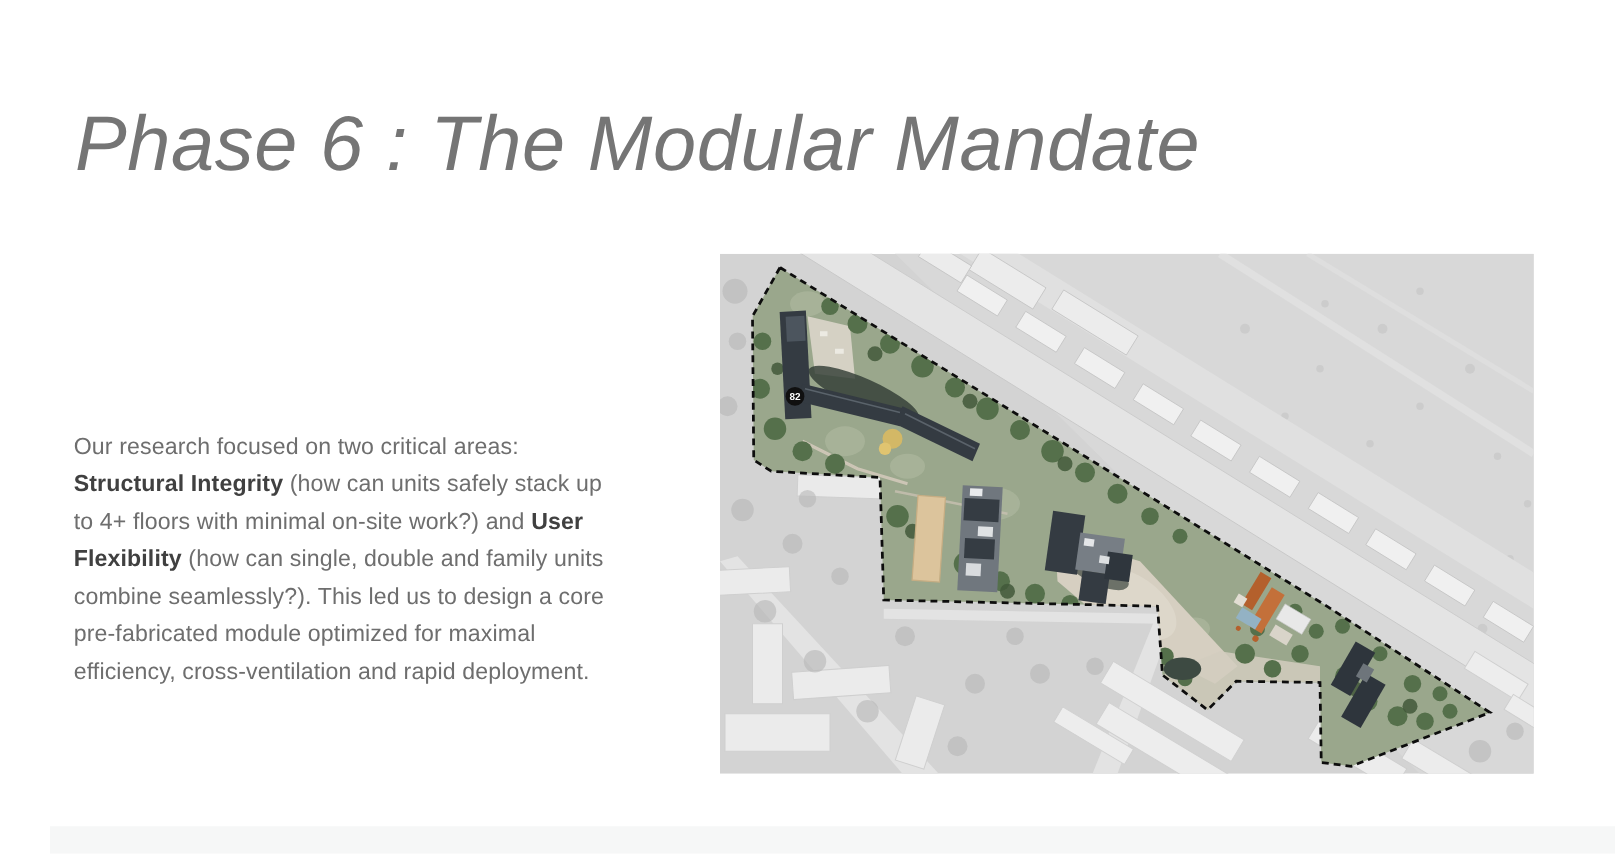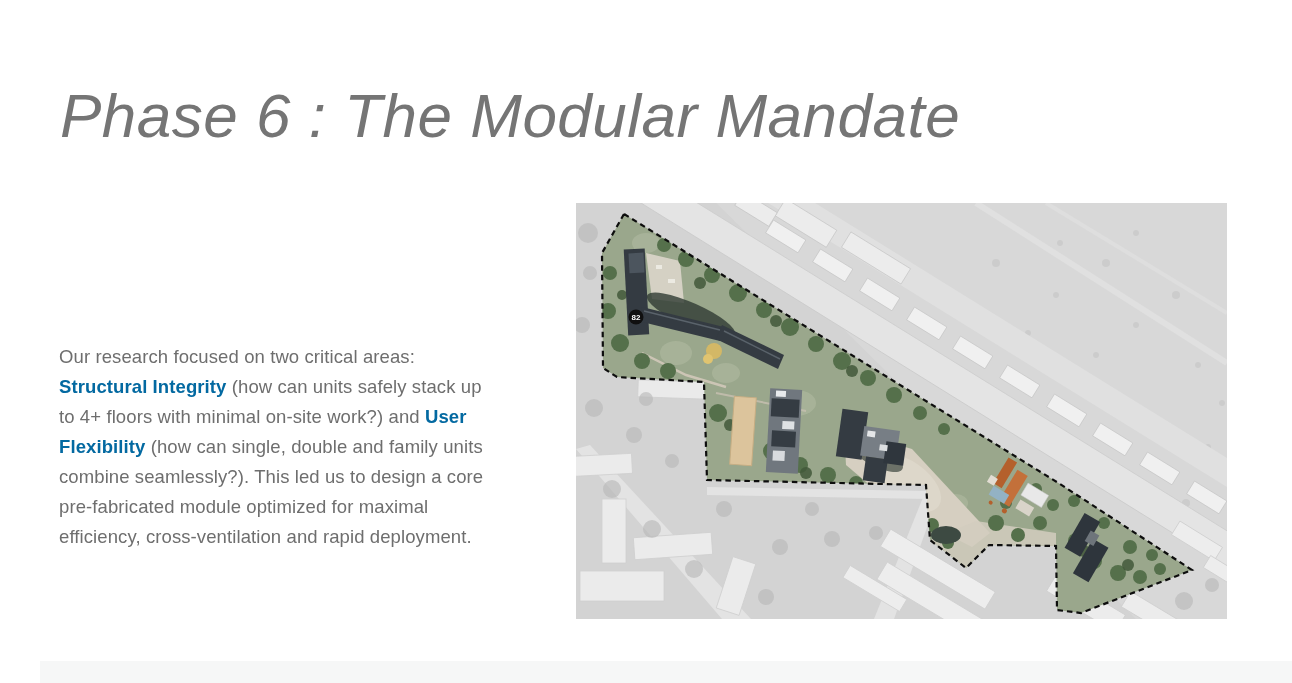--- a/index.html
+++ b/index.html
@@ -11,21 +11,21 @@
   .page-title{
     position:absolute;left:60px;top:38px;
     font-size:62px;font-style:italic;font-weight:300;
     color:#757575;letter-spacing:0.5px;white-space:nowrap;
   }
   .body-copy{
     position:absolute;left:59px;top:323px;width:432px;
     font-size:18.5px;line-height:30px;color:#6e6e6e;
     letter-spacing:0.1px;
   }
-  .body-copy b{font-weight:700;color:#0369a1;}
+  .body-copy b{font-weight:700;color:#404040;}
   .map-figure{
     position:absolute;left:576px;top:203px;width:651px;height:508px;
   }
   .map-figure svg{display:block;}
   .footer-band{
     position:absolute;left:40px;right:0;bottom:0;height:22px;
     background:#f6f7f7;
   }
 </style>
 </head>

